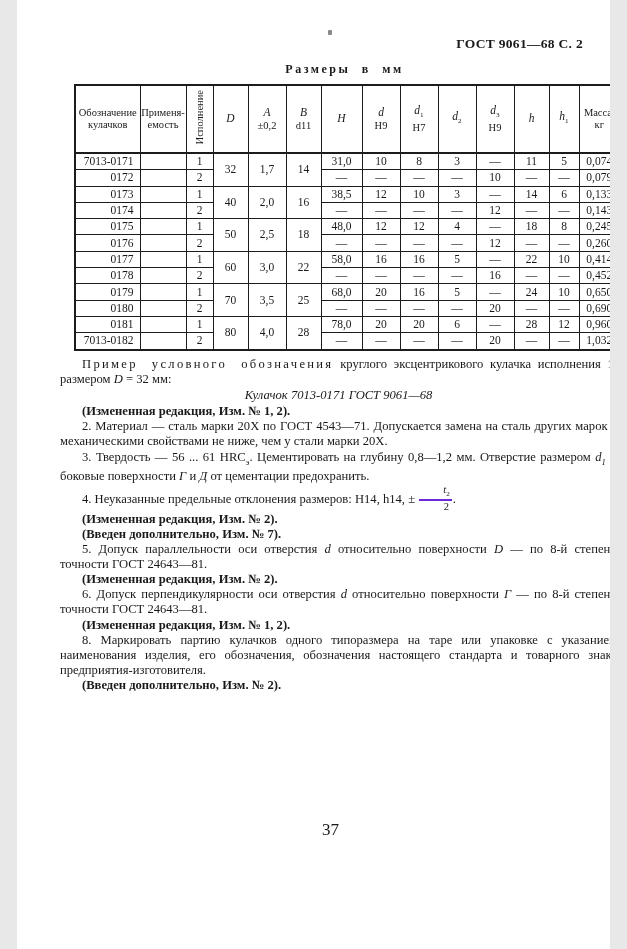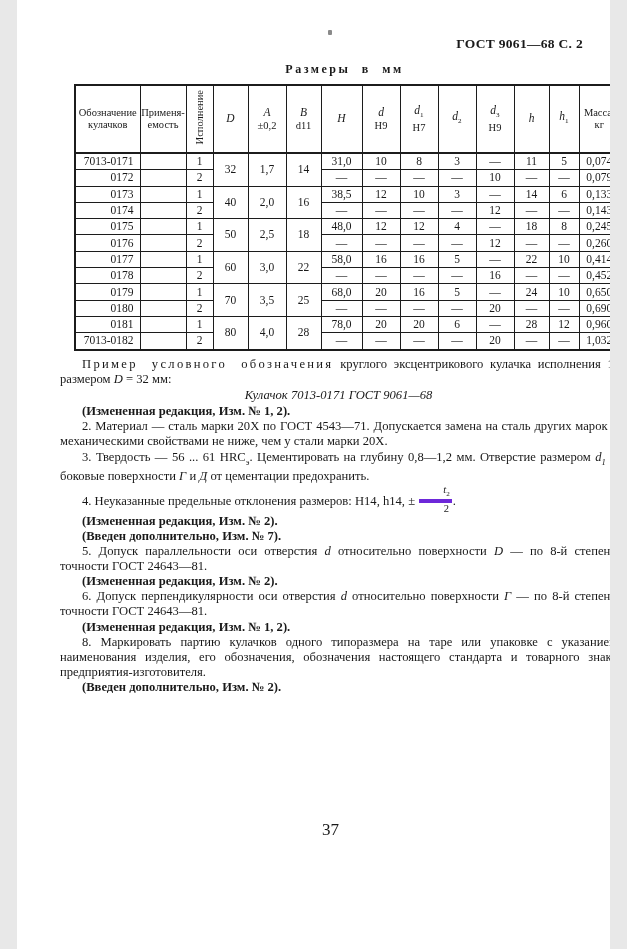--- a/index.html
+++ b/index.html
@@ -47,21 +47,21 @@
     font-size:12.6px; line-height:15.1px; text-align:justify;
   }
   .para { margin:0; text-indent:22px; }
   .para.center { text-align:center; text-indent:0; margin:1px 0; }
   .sp { letter-spacing:2.3px; word-spacing:5px;margin-top:20px; }
   sub { font-size:0.68em; }
   .frac {
     display:inline-block; vertical-align:-0.6em; text-align:center;
     line-height:1.05; font-size:10.5px; margin:0 1px;
   }
-  .frac .num { display:block; border-bottom:4px solid #6d28d9; padding:0 2px; }
+  .frac .num { display:block; border-bottom:2px solid #6d28d9; padding:0 2px; }
   .frac .den { display:block; }
   .page-number {
     position:absolute; top:820px; left:0; width:627px;
     text-align:center; font-size:17px;
   }
 </style>
 </head>
 <body>
 
 <div class="page">

